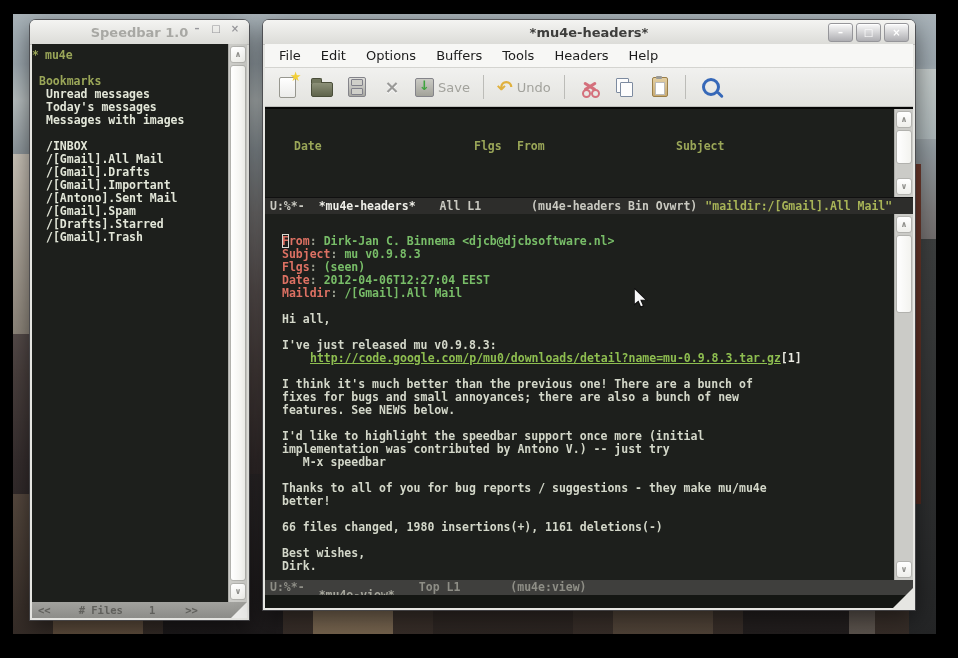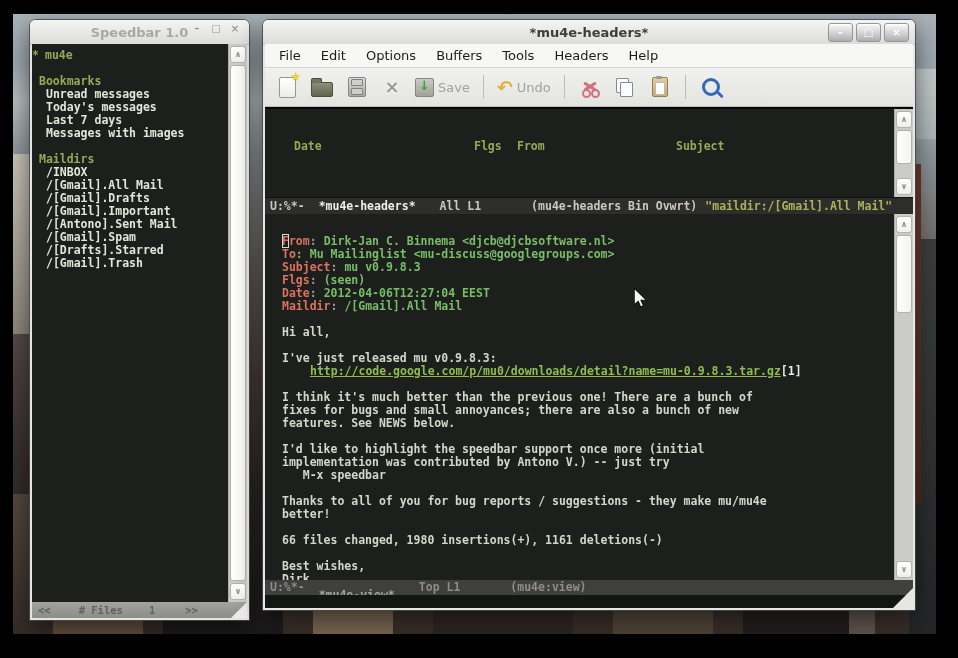--- a/index.html
+++ b/index.html
@@ -172,24 +172,22 @@
         <span class="sb-ctl">×</span>
       </span>
     </div>
     <div class="sb-body">
       <div class="sb-panel">
         <div class="sb-line root"><span class="sb-star">*</span><span>mu4e</span></div>
         <div class="sb-line"></div>
         <div class="sb-line sec">Bookmarks</div>
         <div class="sb-line item">Unread messages</div>
         <div class="sb-line item">Today's messages</div>
-        <div class="sb-line item">Last 7 days</div>
         <div class="sb-line item">Messages with images</div>
         <div class="sb-line"></div>
-        <div class="sb-line sec">Maildirs</div>
         <div class="sb-line item">/INBOX</div>
         <div class="sb-line item">/[Gmail].All Mail</div>
         <div class="sb-line item">/[Gmail].Drafts</div>
         <div class="sb-line item">/[Gmail].Important</div>
         <div class="sb-line item">/[Antono].Sent Mail</div>
         <div class="sb-line item">/[Gmail].Spam</div>
         <div class="sb-line item">/[Drafts].Starred</div>
         <div class="sb-line item">/[Gmail].Trash</div>
       </div>
       <div class="scb">
@@ -311,21 +309,20 @@
           <span class="ml-prefix">U:%*-</span>
           <span class="ml-buffer">*mu4e-headers*</span>
           <span class="ml-pos">All L1</span>
           <span class="ml-modes">(mu4e-headers Bin Ovwrt)</span>
           <span class="ml-query">"maildir:/[Gmail].All Mail"</span>
         </div>
 
         <div class="view-pane">
           <div class="view-text">
             <div class="vline mono"><span class="vlabel cursor-hollow">F</span><span class="vlabel">rom</span><span class="vcolon">:</span><span class="vval">Dirk-Jan C. Binnema &lt;djcb@djcbsoftware.nl&gt;</span></div>
-            <div class="vline mono"><span class="vlabel">To</span><span class="vcolon">:</span><span class="vval">Mu Mailinglist &lt;mu-discuss@googlegroups.com&gt;</span></div>
             <div class="vline mono"><span class="vlabel">Subject</span><span class="vcolon">:</span><span class="vval">mu v0.9.8.3</span></div>
             <div class="vline mono"><span class="vlabel">Flgs</span><span class="vcolon">:</span><span class="vval">(seen)</span></div>
             <div class="vline mono"><span class="vlabel">Date</span><span class="vcolon">:</span><span class="vval">2012-04-06T12:27:04 EEST</span></div>
             <div class="vline mono"><span class="vlabel">Maildir</span><span class="vcolon">:</span><span class="vval">/[Gmail].All Mail</span></div>
             <div class="vline mono"></div>
             <div class="vline mono">Hi all,</div>
             <div class="vline mono"></div>
             <div class="vline mono">I've just released mu v0.9.8.3:</div>
             <div class="vline mono"><span class="link">http://code.google.com/p/mu0/downloads/detail?name=mu-0.9.8.3.tar.gz</span><span class="linkref">[1]</span></div>
             <div class="vline mono"></div>

